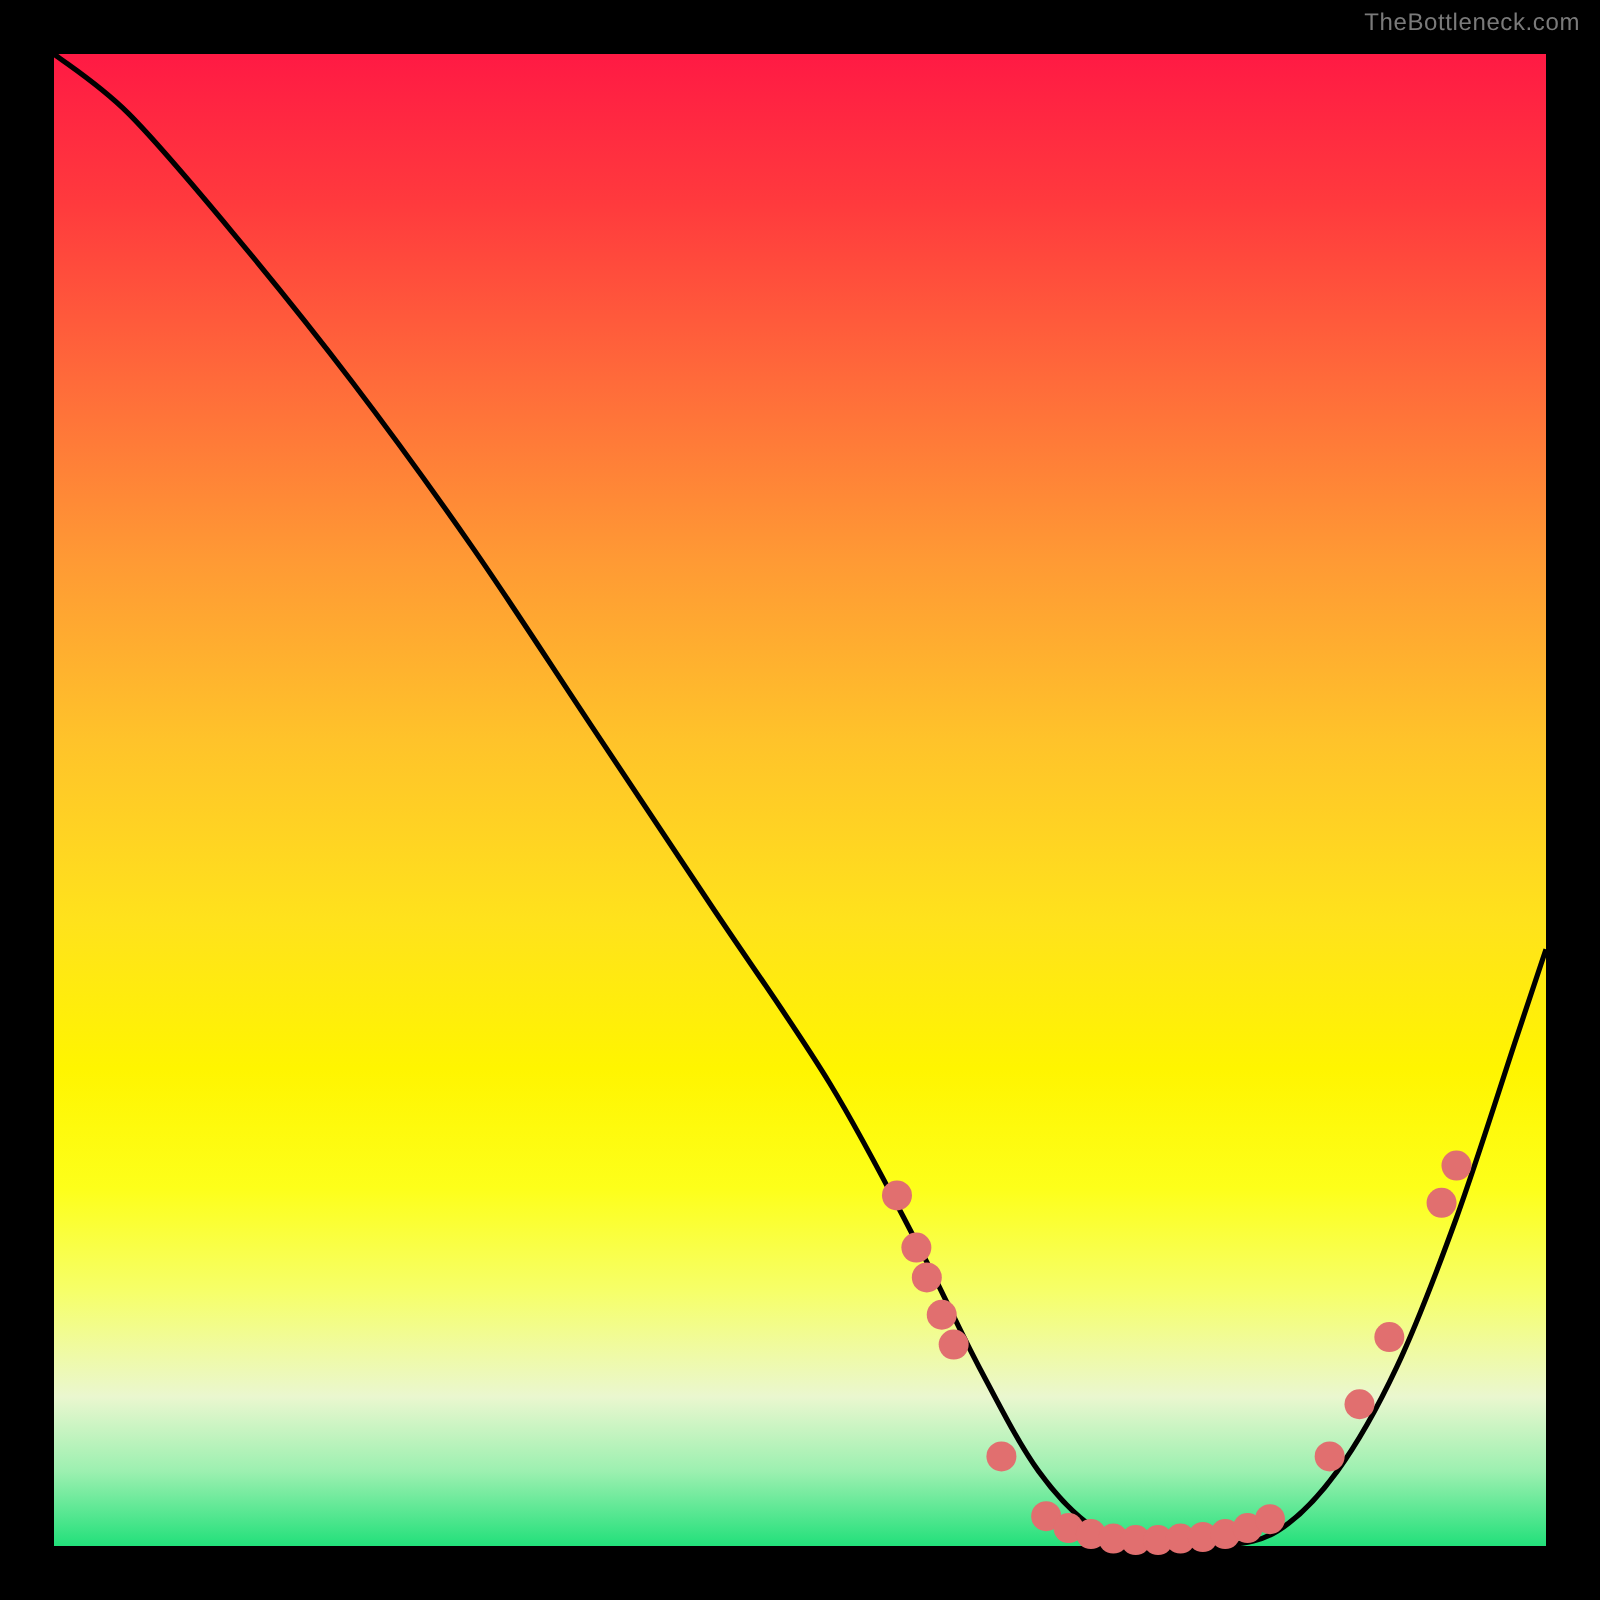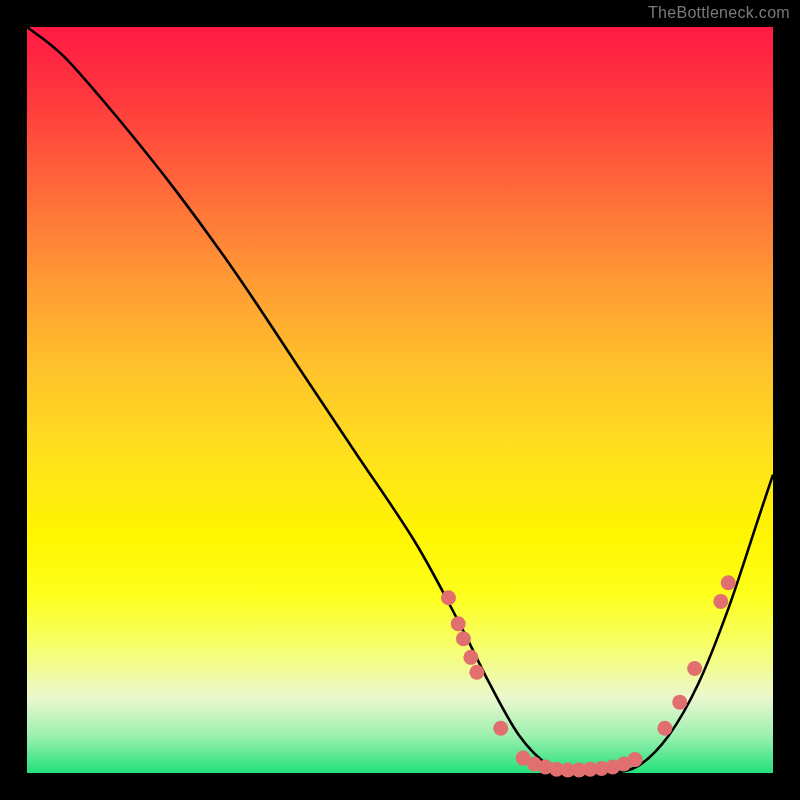--- a/index.html
+++ b/index.html
@@ -29,21 +29,21 @@
       #f6ff6a 83%,
       #eaf7cf 90%,
       #9cf0b0 95%,
       #22e07a 100%);
   }
   .watermark {
     position: absolute;
     top: 4px;
     right: 10px;
     color: #7a7a7a;
-    font-size: 16px;
+    font-size: 12px;
     font-weight: 500;
     letter-spacing: 0.3px;
     z-index: 10;
   }
   svg.curve {
     position: absolute;
     left: 27px;
     top: 27px;
     width: 746px;
     height: 746px;

